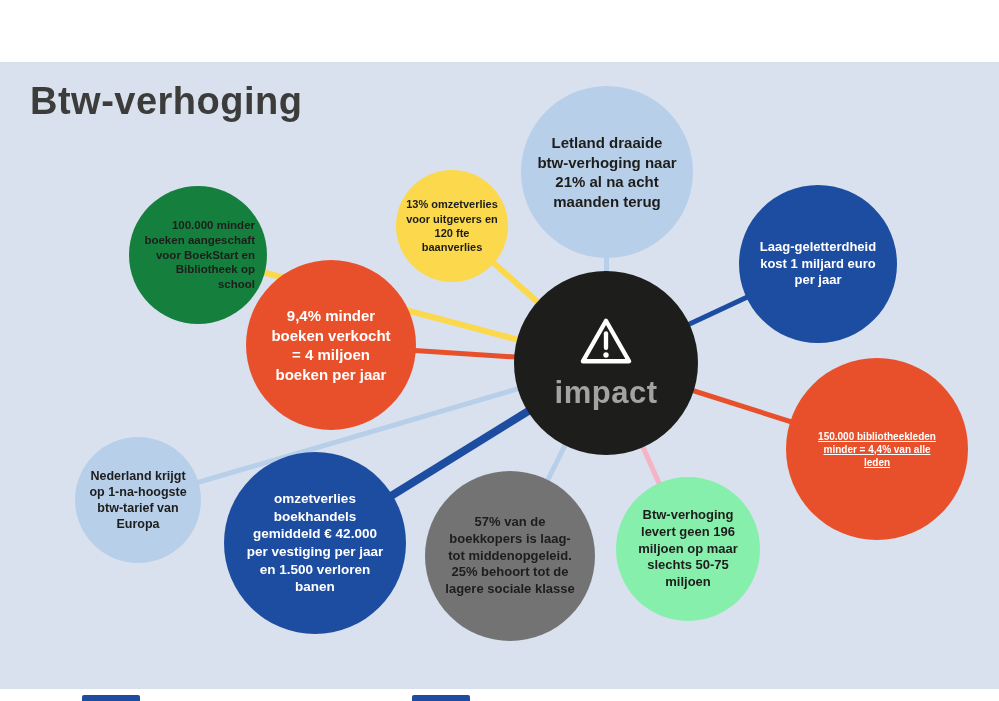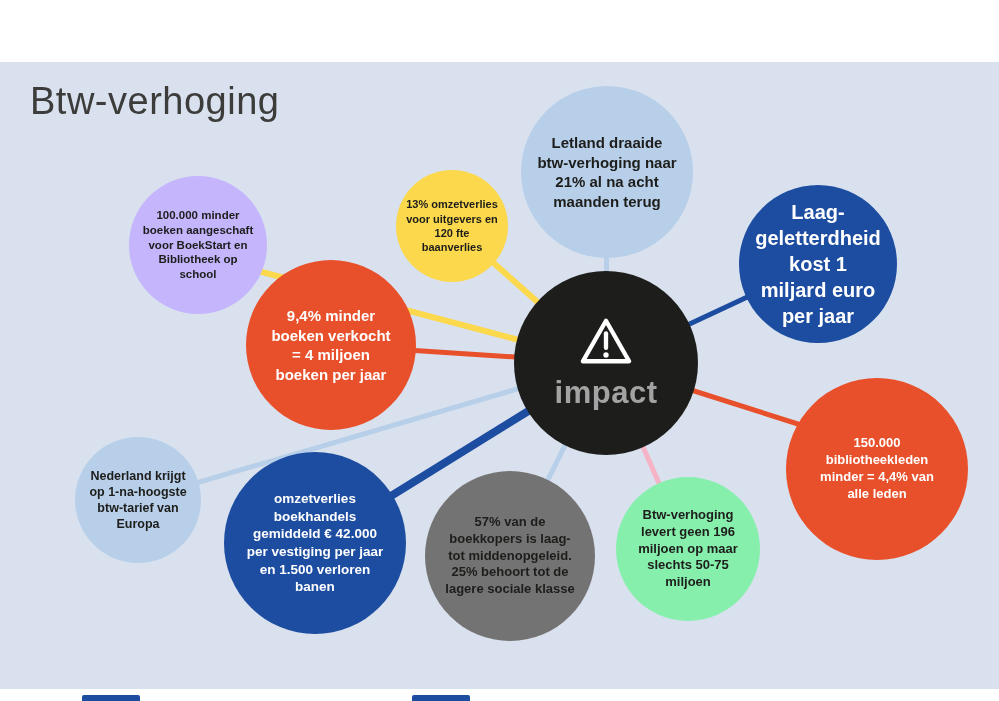--- a/index.html
+++ b/index.html
@@ -7,37 +7,37 @@
   .canvas {
     position:relative; width:999px; height:701px;
     background:#ffffff; overflow:hidden;
   }
   .panel {
     position:absolute; left:0; top:62px; width:999px; height:627px;
     background:#d9e1ee;
   }
   .title {
     position:absolute; left:30px; top:80px;
-    font-size:38px; font-weight:400; color:#3c3c3b; letter-spacing:0.5px;text-align:center;
+    font-size:38px; font-weight:700; color:#3c3c3b; letter-spacing:0.5px;text-align:center;
   }
   svg.links { position:absolute; left:0; top:0; width:999px; height:701px; }
   .bubble {
     position:absolute; border-radius:50%;
     display:flex; align-items:center; justify-content:center;
     text-align:center; font-weight:700; line-height:1.3;
   }
   .b-letland   { left:521px; top:86px;  width:172px; height:172px; background:#b8cfe9; color:#1d1d1b; font-size:15px;   padding:0 16px; }
-  .b-laag      { left:739px; top:185px; width:158px; height:158px; background:#1d4da0; color:#ffffff; font-size:20px; padding:0 20px; }
-  .b-leden     { left:786px; top:378px; width:182px; height:182px; background:#e8502b; color:#ffffff; font-size:13px; padding:0 26px; }
+  .b-laag      { left:739px; top:185px; width:158px; height:158px; background:#1d4da0; color:#ffffff; font-size:13px; padding:0 20px; }
+  .b-leden     { left:786px; top:358px; width:182px; height:182px; background:#e8502b; color:#ffffff; font-size:10px; padding:0 26px;text-decoration:underline; }
   .b-pink      { left:616px; top:477px; width:144px; height:144px; background:#86efac; color:#1d1d1b; font-size:13px;   padding:0 13px; }
   .b-boekkopers{ left:425px; top:471px; width:170px; height:170px; background:#737373; color:#1d1d1b; font-size:13px;   padding:0 15px; }
   .b-omzet     { left:224px; top:452px; width:182px; height:182px; background:#1d4da0; color:#ffffff; font-size:13.5px; padding:0 18px;align-items:center; }
   .b-nederland { left:75px;  top:437px; width:126px; height:126px; background:#b8cfe9; color:#1d1d1b; font-size:12.5px; padding:0 10px; }
   .b-boeken    { left:246px; top:260px; width:170px; height:170px; background:#e8502b; color:#ffffff; font-size:15px;   padding:0 22px; }
-  .b-boekstart { left:129px; top:176px; width:138px; height:138px; background:#c4b5fd; color:#1d1d1b; font-size:11.5px; padding:0 12px; }
+  .b-boekstart { left:129px; top:186px; width:138px; height:138px; background:#15803d; color:#1d1d1b; font-size:11.5px; padding:0 12px;text-align:right; }
   .b-uitgevers { left:396px; top:170px; width:112px; height:112px; background:#fbd84c; color:#1d1d1b; font-size:11px;   padding:0 10px; }
   .center-node {
     position:absolute; left:514px; top:271px; width:184px; height:184px;
     background:#1d1d1b; border-radius:50%;
     display:flex; flex-direction:column; align-items:center; justify-content:center;
     gap:8px; color:#a3a3a3;
   }
   .center-node .label { font-size:31px; font-weight:700; letter-spacing:0.5px; }
   .logo-mark {
     position:absolute; background:#1d4da0; height:8px; border-radius:2px 2px 0 0;

